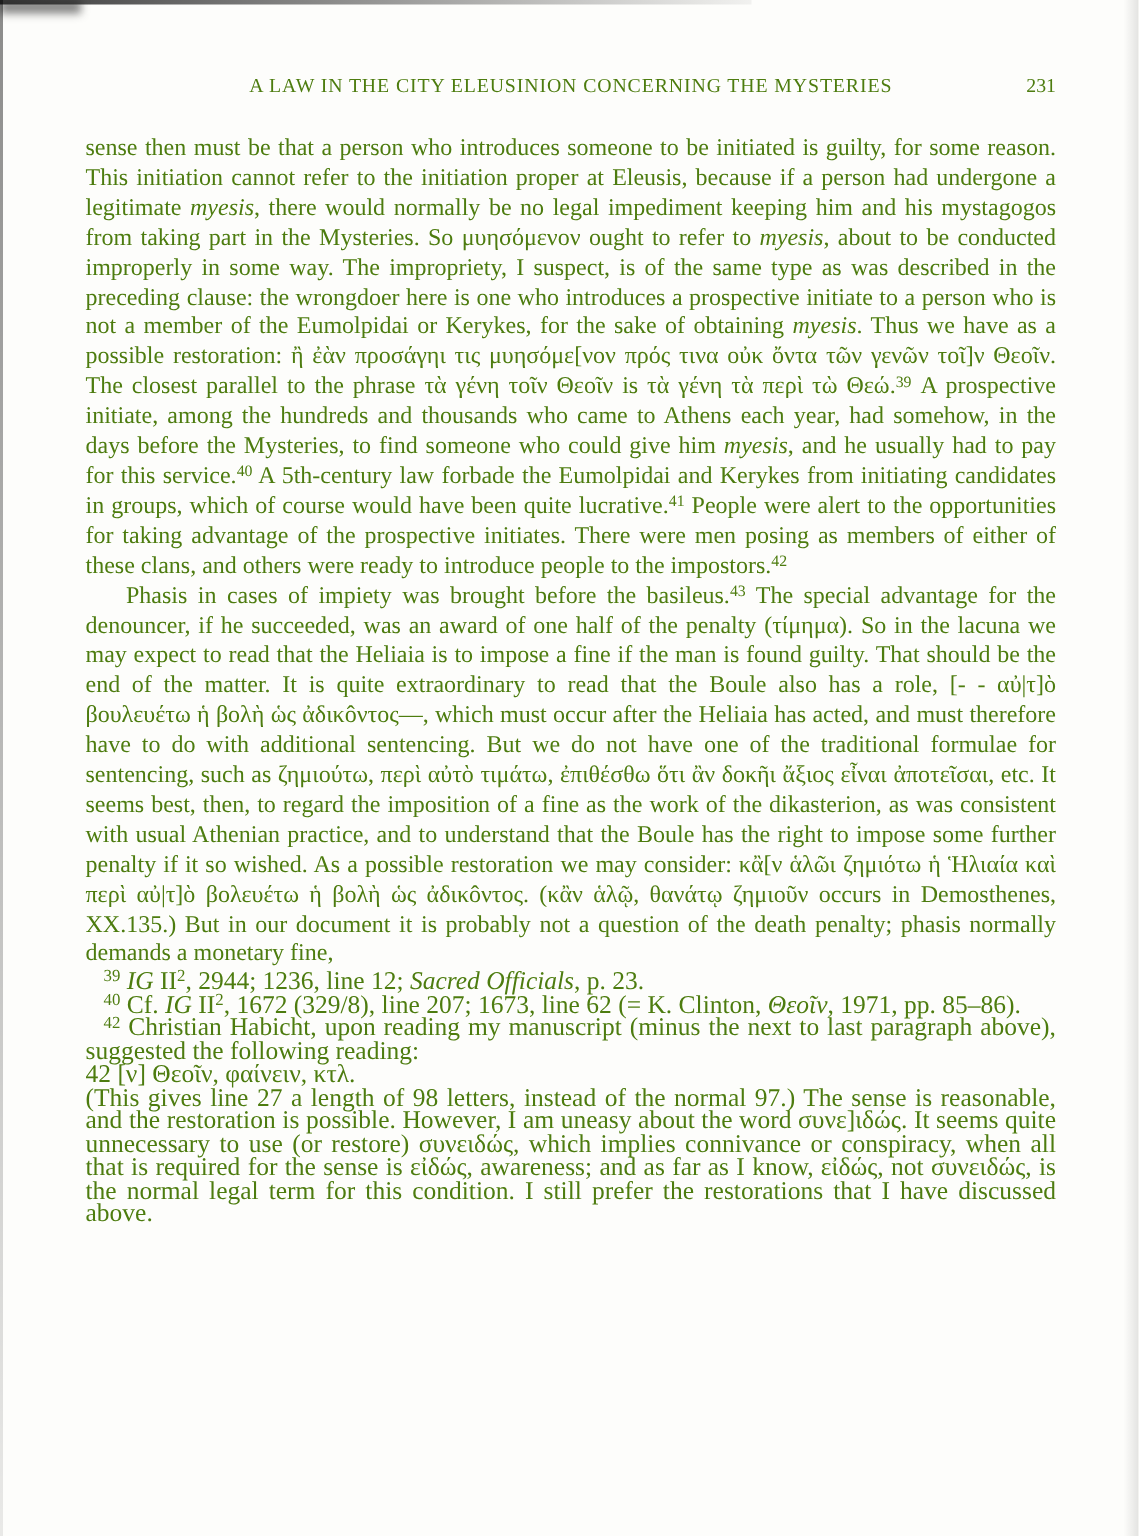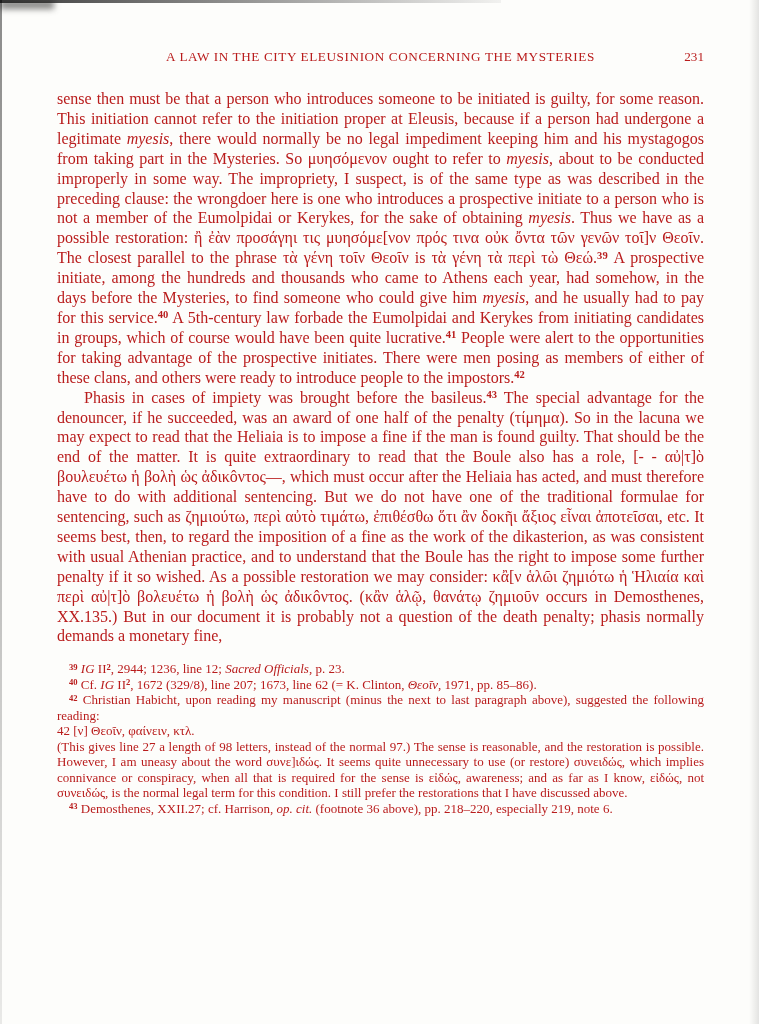--- a/index.html
+++ b/index.html
@@ -8,21 +8,21 @@
   body {
     width: 759px; height: 1024px;
     background: #e9e9e7;
     font-family: "Liberation Serif", "DejaVu Serif", serif;
   }
   .page {
     position: relative;
     width: 759px; height: 1024px;
     background: #fdfdfb;
     overflow: hidden;
-    color: #b91c1c;
+    color: #4d7c0f;
   }
   
   .scan-edge-top {
     position: absolute; top: 0; left: 0; width: 66%; height: 3px;
     background: linear-gradient(to right, rgba(25,25,25,0.85), rgba(25,25,25,0.05));
   }
   .scan-corner {
     position: absolute; top: 0; left: 0; width: 54px; height: 9px;
     background: rgba(35,35,35,0.55); filter: blur(3px);
   }
@@ -50,35 +50,33 @@
   }
   .body-text {
     font-size: 16px;
     line-height: 19.9px;
     text-align: justify;
   }
   .body-text p, .footnotes p { margin: 0; }
   .paragraph { text-indent: 27px; }
   .paragraph-continuation { text-indent: 0; }
   .footnotes {
-    margin-top: 15px;
-    font-size: 13px;
+    font-size: 17px;
     line-height: 15.5px;
     text-align: justify;
   }
   .footnote { text-indent: 12px; }
   .footnote-quote-line { padding-left: 12px; text-indent: -12px; }
   .footnote-continuation { text-indent: 0; }
   sup {
     font-size: 0.66em;
     line-height: 0;
     vertical-align: baseline;
     position: relative;
     top: -0.45em;
-    font-weight: bold;
   }
   em { font-style: italic; font-family: Liberation Serif, serif; }
 </style>
 </head>
 <body>
 
 <div class="page">
   <div class="scan-edge-top"></div>
   <div class="scan-corner"></div>
   <div class="scan-edge-left"></div>
@@ -94,16 +92,15 @@
         <p class="paragraph-continuation">sense then must be that a person who introduces someone to be initiated is guilty, for some reason. This initiation cannot refer to the initiation proper at Eleusis, because if a person had undergone a legitimate <em>myesis</em>, there would normally be no legal impediment keeping him and his mystagogos from taking part in the Mysteries. So μυησόμενον ought to refer to <em>myesis</em>, about to be conducted improperly in some way. The impropriety, I suspect, is of the same type as was described in the preceding clause: the wrongdoer here is one who introduces a prospective initiate to a person who is not a member of the Eumolpidai or Kerykes, for the sake of obtaining <em>myesis</em>. Thus we have as a possible restoration: ἢ ἐὰν προσάγηι τις μυησόμε[νον πρός τινα οὐκ ὄντα τῶν γενῶν τοῖ]ν Θεοῖν. The closest parallel to the phrase τὰ γένη τοῖν Θεοῖν is τὰ γένη τὰ περὶ τὼ Θεώ.<sup>39</sup> A prospective initiate, among the hundreds and thousands who came to Athens each year, had somehow, in the days before the Mysteries, to find someone who could give him <em>myesis</em>, and he usually had to pay for this service.<sup>40</sup> A 5th-century law forbade the Eumolpidai and Kerykes from initiating candidates in groups, which of course would have been quite lucrative.<sup>41</sup> People were alert to the opportunities for taking advantage of the prospective initiates. There were men posing as members of either of these clans, and others were ready to introduce people to the impostors.<sup>42</sup></p>
         <p class="paragraph">Phasis in cases of impiety was brought before the basileus.<sup>43</sup> The special advantage for the denouncer, if he succeeded, was an award of one half of the penalty (τίμημα). So in the lacuna we may expect to read that the Heliaia is to impose a fine if the man is found guilty. That should be the end of the matter. It is quite extraordinary to read that the Boule also has a role, [- - αὐ|τ]ὸ βουλευέτω ἡ βολὴ ὡς ἀδικôντος—, which must occur after the Heliaia has acted, and must therefore have to do with additional sentencing. But we do not have one of the traditional formulae for sentencing, such as ζημιούτω, περὶ αὐτὸ τιμάτω, ἐπιθέσθω ὅτι ἂν δοκῆι ἄξιος εἶναι ἀποτεῖσαι, etc. It seems best, then, to regard the imposition of a fine as the work of the dikasterion, as was consistent with usual Athenian practice, and to understand that the Boule has the right to impose some further penalty if it so wished. As a possible restoration we may consider: κἂ[ν ἁλῶι ζημιότω ἡ Ἡλιαία καὶ περὶ αὐ|τ]ὸ βολευέτω ἡ βολὴ ὡς ἀδικôντος. (κἂν ἁλῷ, θανάτῳ ζημιοῦν occurs in Demosthenes, XX.135.) But in our document it is probably not a question of the death penalty; phasis normally demands a monetary fine,</p>
       </div>
 
     <div class="footnotes">
         <p class="footnote"><sup>39</sup> <em>IG</em> II<sup>2</sup>, 2944; 1236, line 12; <em>Sacred Officials</em>, p. 23.</p>
         <p class="footnote"><sup>40</sup> Cf. <em>IG</em> II<sup>2</sup>, 1672 (329/8), line 207; 1673, line 62 (= K. Clinton, <em>Θεοῖν</em>, 1971, pp. 85–86).</p>
         <p class="footnote"><sup>42</sup> Christian Habicht, upon reading my manuscript (minus the next to last paragraph above), suggested the following reading:</p>
         <p class="footnote-quote-line">42 [ν] Θεοῖν, φαίνειν, κτλ.</p>
         <p class="footnote-continuation">(This gives line 27 a length of 98 letters, instead of the normal 97.) The sense is reasonable, and the restoration is possible. However, I am uneasy about the word συνε]ιδώς. It seems quite unnecessary to use (or restore) συνειδώς, which implies connivance or conspiracy, when all that is required for the sense is εἰδώς, awareness; and as far as I know, εἰδώς, not συνειδώς, is the normal legal term for this condition. I still prefer the restorations that I have discussed above.</p>
-        <p class="footnote"><sup>43</sup> Demosthenes, XXII.27; cf. Harrison, <em>op. cit.</em> (footnote 36 above), pp. 218–220, especially 219, note 6.</p>
       </div>
   </div>
 </div>
 
 </body></html>

